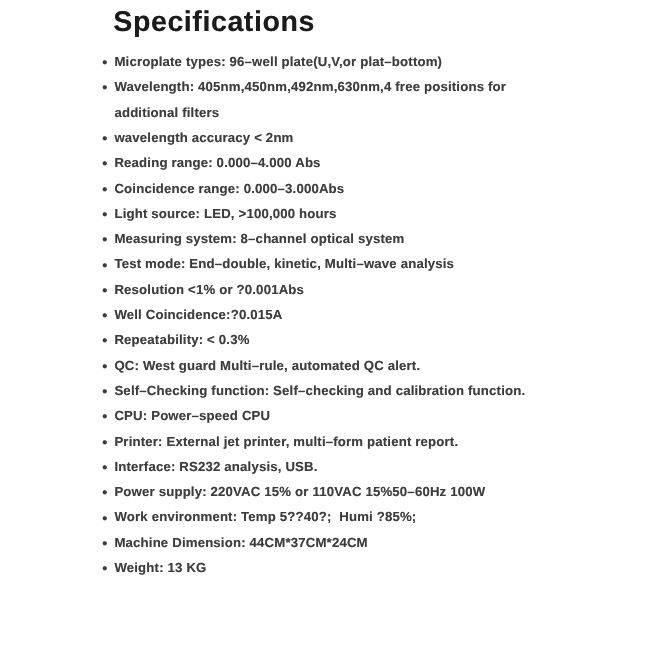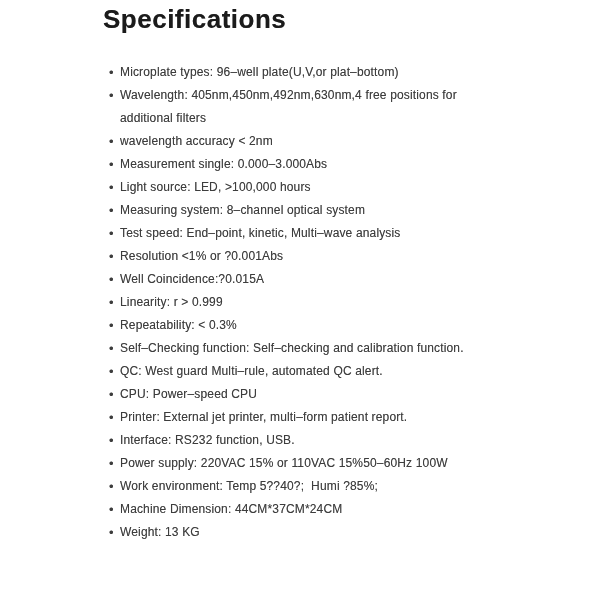--- a/index.html
+++ b/index.html
@@ -24,23 +24,24 @@
     font-weight: bold;
     letter-spacing: 0.5px;
     color: #1b1b1b;
     text-shadow: 0 0 0.6px rgba(27,27,27,0.55);
   }
   ul.spec-list {
     position: absolute;
     left: 93px;
     top: 45px;
     width: 420px;
-    margin: 16px;
+    margin: 0;
     padding: 0;
     list-style: none;
+    font-weight: bold;
   }
   ul.spec-list li {
     position: relative;
     padding-left: 11px;
     font-size: 12px;
     line-height: 23px;
     letter-spacing: 0.15px;
     color: #3d3d3d;
     white-space: pre-wrap;
     text-shadow: 0 0 0.6px rgba(61,61,61,0.5);
@@ -56,31 +57,31 @@
 </style>
 </head>
 <body>
 
 <div class="page">
   <h1 class="title">Specifications</h1>
   <ul class="spec-list">
       <li>Microplate types: 96–well plate(U,V,or plat–bottom)</li>
       <li>Wavelength: 405nm,450nm,492nm,630nm,4 free positions for<br>additional filters</li>
       <li>wavelength accuracy &lt; 2nm</li>
-      <li>Measurement single: 0.000–3.000Abs</li>
+      <li>Reading range: 0.000–4.000 Abs</li>
+      <li>Coincidence range: 0.000–3.000Abs</li>
       <li>Light source: LED, &gt;100,000 hours</li>
       <li>Measuring system: 8–channel optical system</li>
-      <li>Test speed: End–point, kinetic, Multi–wave analysis</li>
+      <li>Test mode: End–double, kinetic, Multi–wave analysis</li>
       <li>Resolution &lt;1% or ?0.001Abs</li>
       <li>Well Coincidence:?0.015A</li>
-      <li>Linearity: r &gt; 0.999</li>
       <li>Repeatability: &lt; 0.3%</li>
+      <li>QC: West guard Multi–rule, automated QC alert.</li>
       <li>Self–Checking function: Self–checking and calibration function.</li>
-      <li>QC: West guard Multi–rule, automated QC alert.</li>
       <li>CPU: Power–speed CPU</li>
       <li>Printer: External jet printer, multi–form patient report.</li>
-      <li>Interface: RS232 function, USB.</li>
+      <li>Interface: RS232 analysis, USB.</li>
       <li>Power supply: 220VAC 15% or 110VAC 15%50–60Hz 100W</li>
       <li>Work environment: Temp 5??40?;  Humi ?85%;</li>
       <li>Machine Dimension: 44CM*37CM*24CM</li>
       <li>Weight: 13 KG</li>
     </ul>
 </div>
 
 </body></html>

